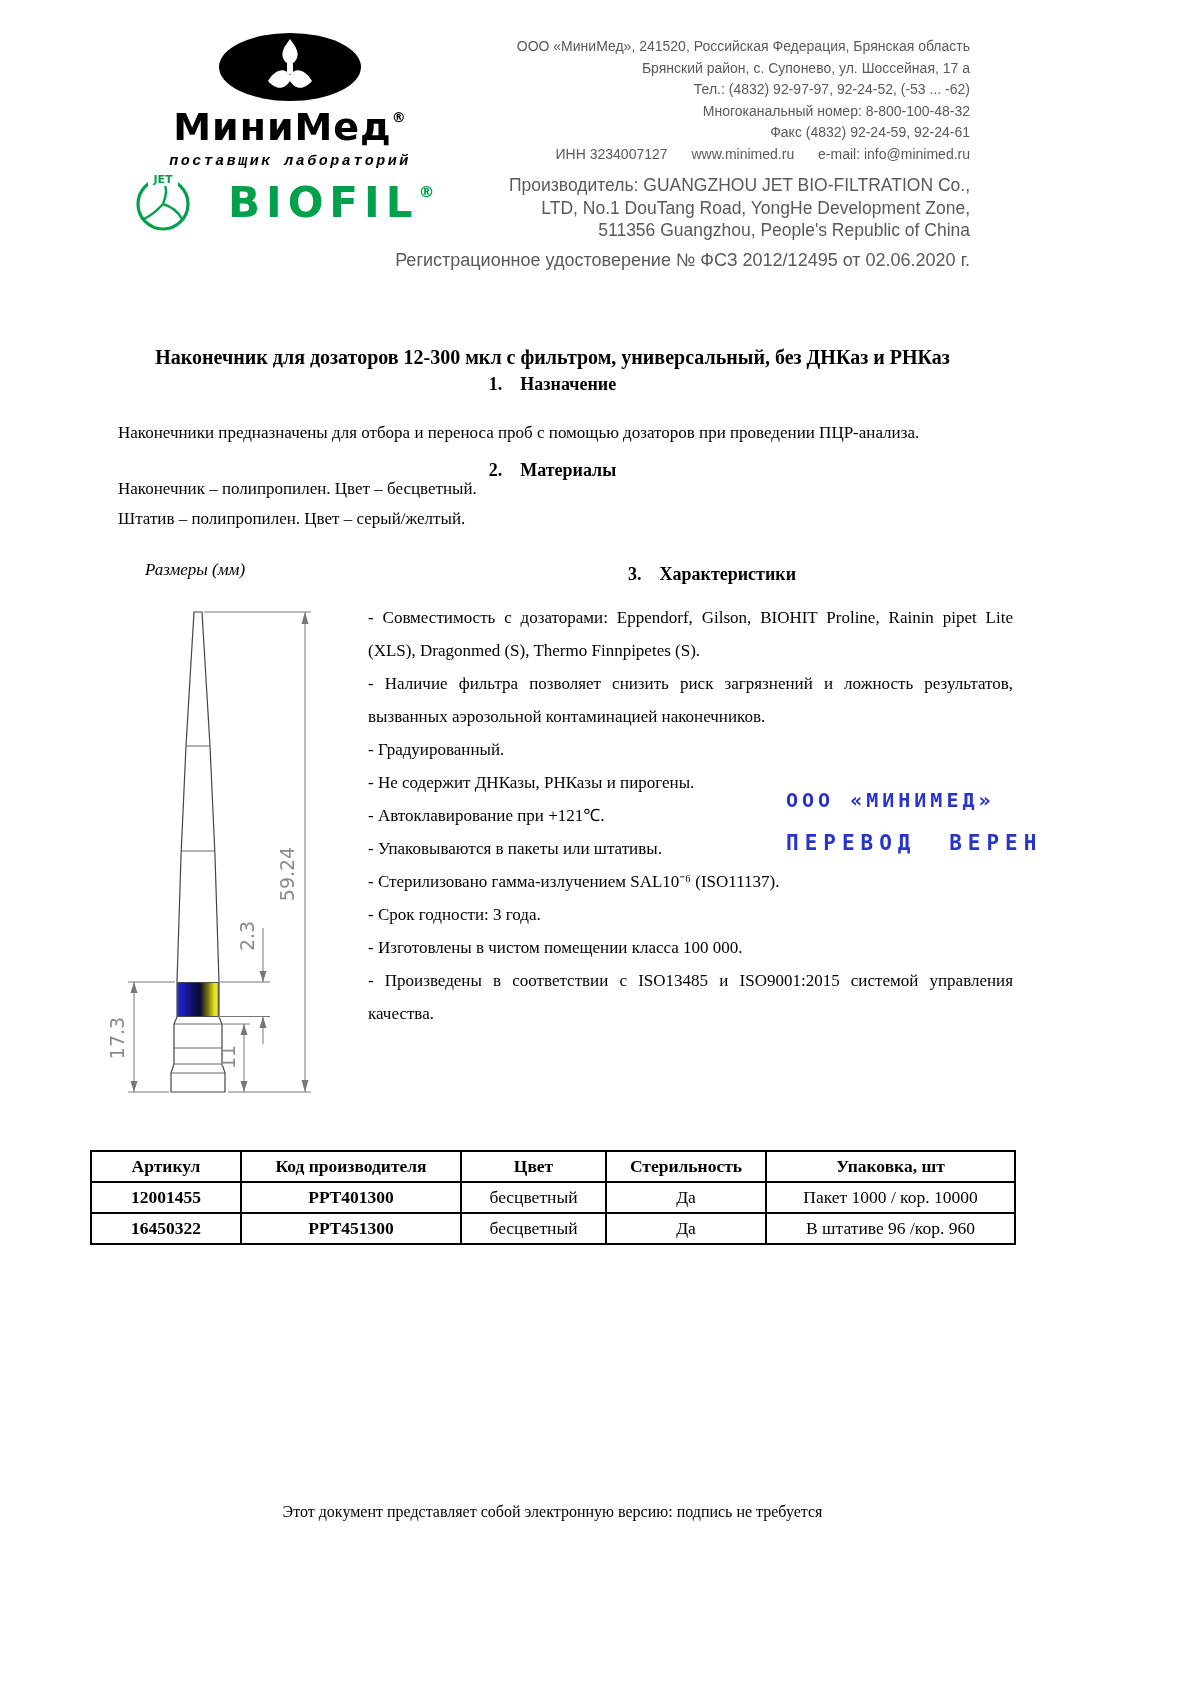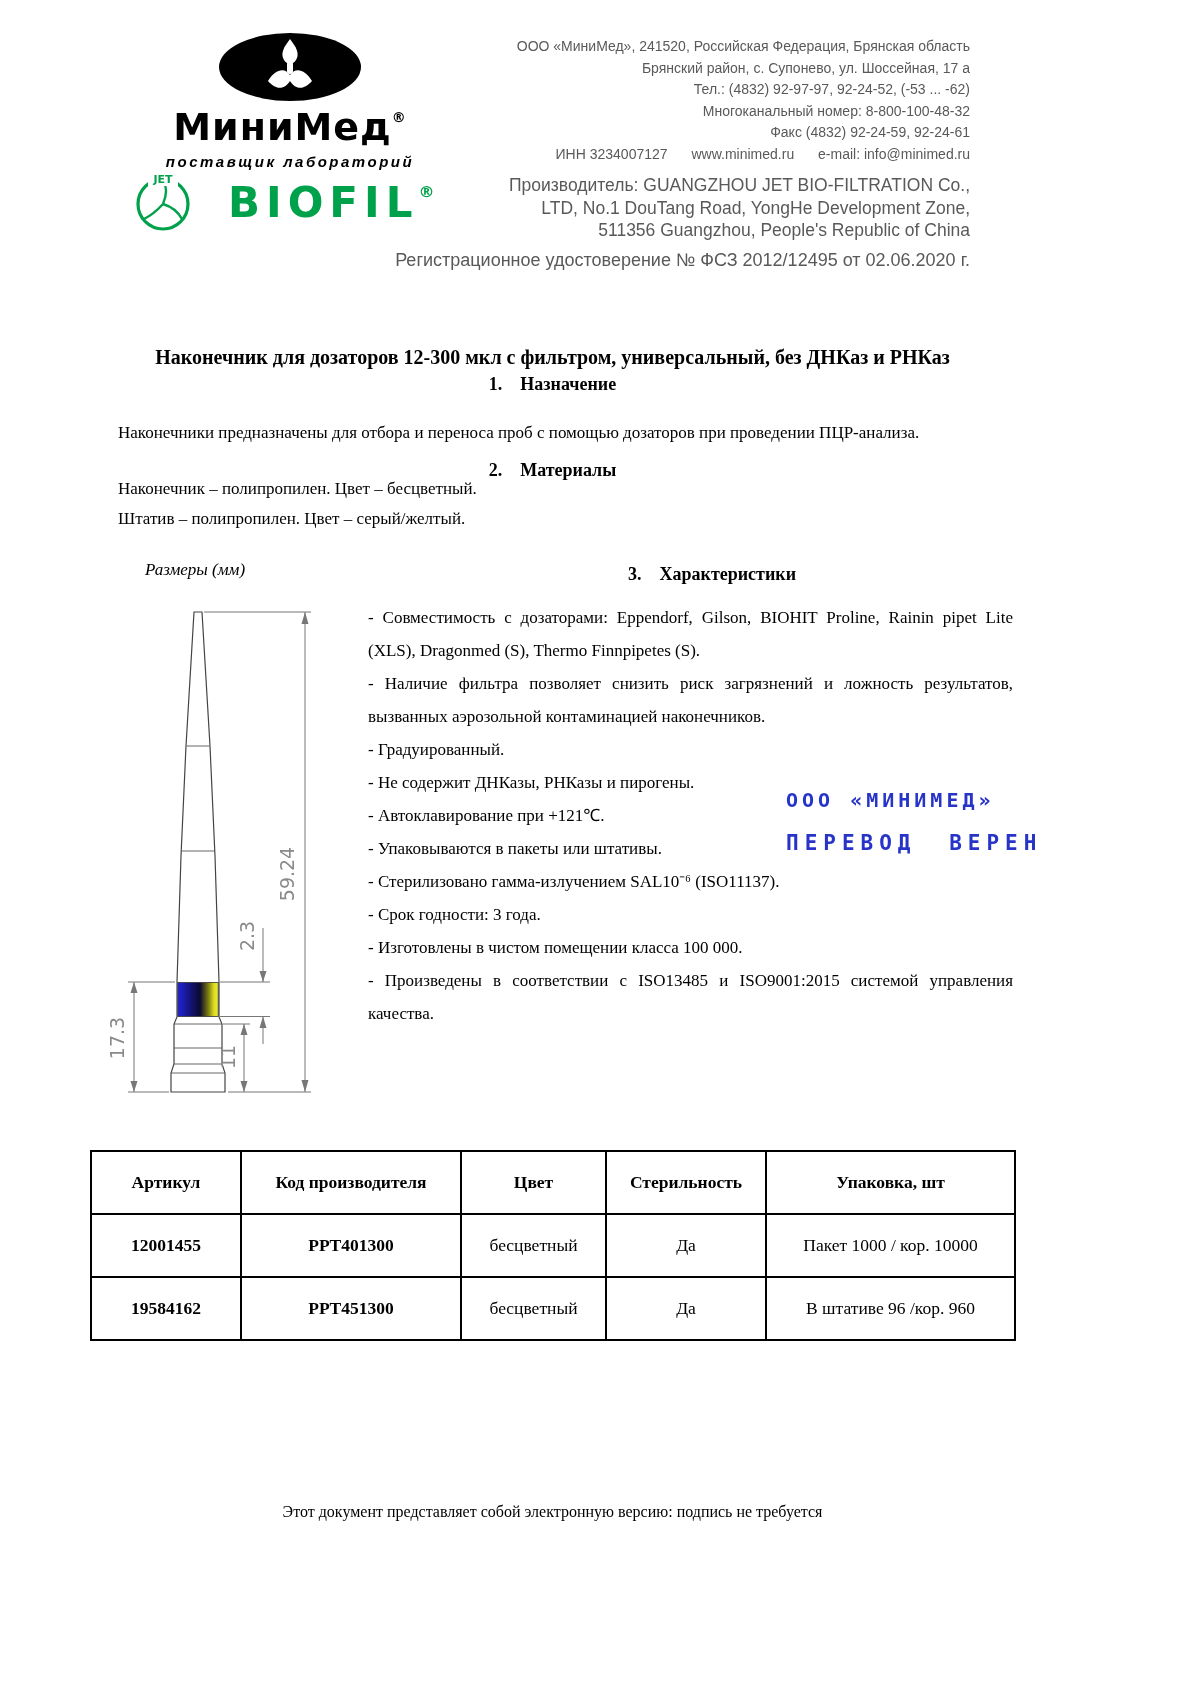--- a/index.html
+++ b/index.html
@@ -7,21 +7,21 @@
   .page {
     position:relative; width:1200px; height:1697px; margin:0 auto;
     background:#ffffff; color:#000;
     font-family:"Liberation Serif", serif; overflow:hidden;
   }
 
   
   .logo-block { position:absolute; left:130px; top:30px; width:320px; text-align:center; }
   .brand-name { font-family:"DejaVu Sans", sans-serif; font-weight:bold; font-size:38px; letter-spacing:1px; line-height:1.05; }
   .brand-name sup { font-size:14px; vertical-align:18px; }
-  .brand-tagline { font-family:Liberation Sans, sans-serif; font-weight:bold; font-style:italic; font-size:15px; letter-spacing:2.5px; margin-top:5px; }
+  .brand-tagline { font-family:Liberation Mono, monospace; font-weight:bold; font-style:italic; font-size:15px; letter-spacing:2.5px; margin-top:5px; }
 
   .address-block { position:absolute; top:36px; right:230px; text-align:right;
     font-family:"Liberation Sans", sans-serif; font-size:14px; line-height:21.5px; color:#595959; }
   .contact-row span { margin-left:20px; }
 
   .biofil-icon { position:absolute; left:131px; top:170px; }
   .biofil-wordmark { position:absolute; left:228px; top:178px; color:#00a14b;
     font-family:"DejaVu Sans", sans-serif; font-weight:bold; font-size:42px; letter-spacing:6px; }
   .biofil-wordmark sup { font-size:16px; letter-spacing:0; vertical-align:20px; }
 
@@ -48,21 +48,21 @@
 
   .chars-col { position:absolute; left:368px; top:601px; width:645px; font-size:17px; line-height:33px; }
   .chars-col p { text-align:justify; }
 
   .stamp { position:absolute; color:#2834c8; font-family:"DejaVu Sans Mono", monospace; font-weight:bold; white-space:nowrap; }
   .stamp-1 { left:786px; top:788px; font-size:20px; letter-spacing:4px; }
   .stamp-2 { left:786px; top:831px; font-size:21px; letter-spacing:6px; word-spacing:14px; }
 
   
   .spec-table { position:absolute; left:90px; top:1150px; width:926px; border-collapse:collapse; font-size:17.5px; }
-  .spec-table th, .spec-table td { border:2px solid #000; text-align:center; vertical-align:middle; padding:20px 6px; height:30px; }
+  .spec-table th, .spec-table td { border:2px solid #000; text-align:center; vertical-align:middle; padding:4px 6px; height:30px; }
   .spec-table th { font-weight:bold; }
   .cell-bold { font-weight:bold; }
 
   .footer-note { position:absolute; top:1503px; left:90px; width:925px; text-align:center; font-size:16px; }
 </style>
 </head>
 <body>
 
 <div class="page">
 
@@ -220,21 +220,21 @@
     </thead>
     <tbody>
       <tr>
         <td class="cell-bold">12001455</td>
         <td class="cell-bold">PPT401300</td>
         <td>бесцветный</td>
         <td>Да</td>
         <td>Пакет 1000 / кор. 10000</td>
       </tr>
       <tr>
-        <td class="cell-bold">19584162</td>
+        <td class="cell-bold">16450322</td>
         <td class="cell-bold">PPT451300</td>
         <td>бесцветный</td>
         <td>Да</td>
         <td>В штативе 96 /кор. 960</td>
       </tr>
     </tbody>
   </table>
 
   <div class="footer-note">Этот документ представляет собой электронную версию: подпись не требуется</div>
 

